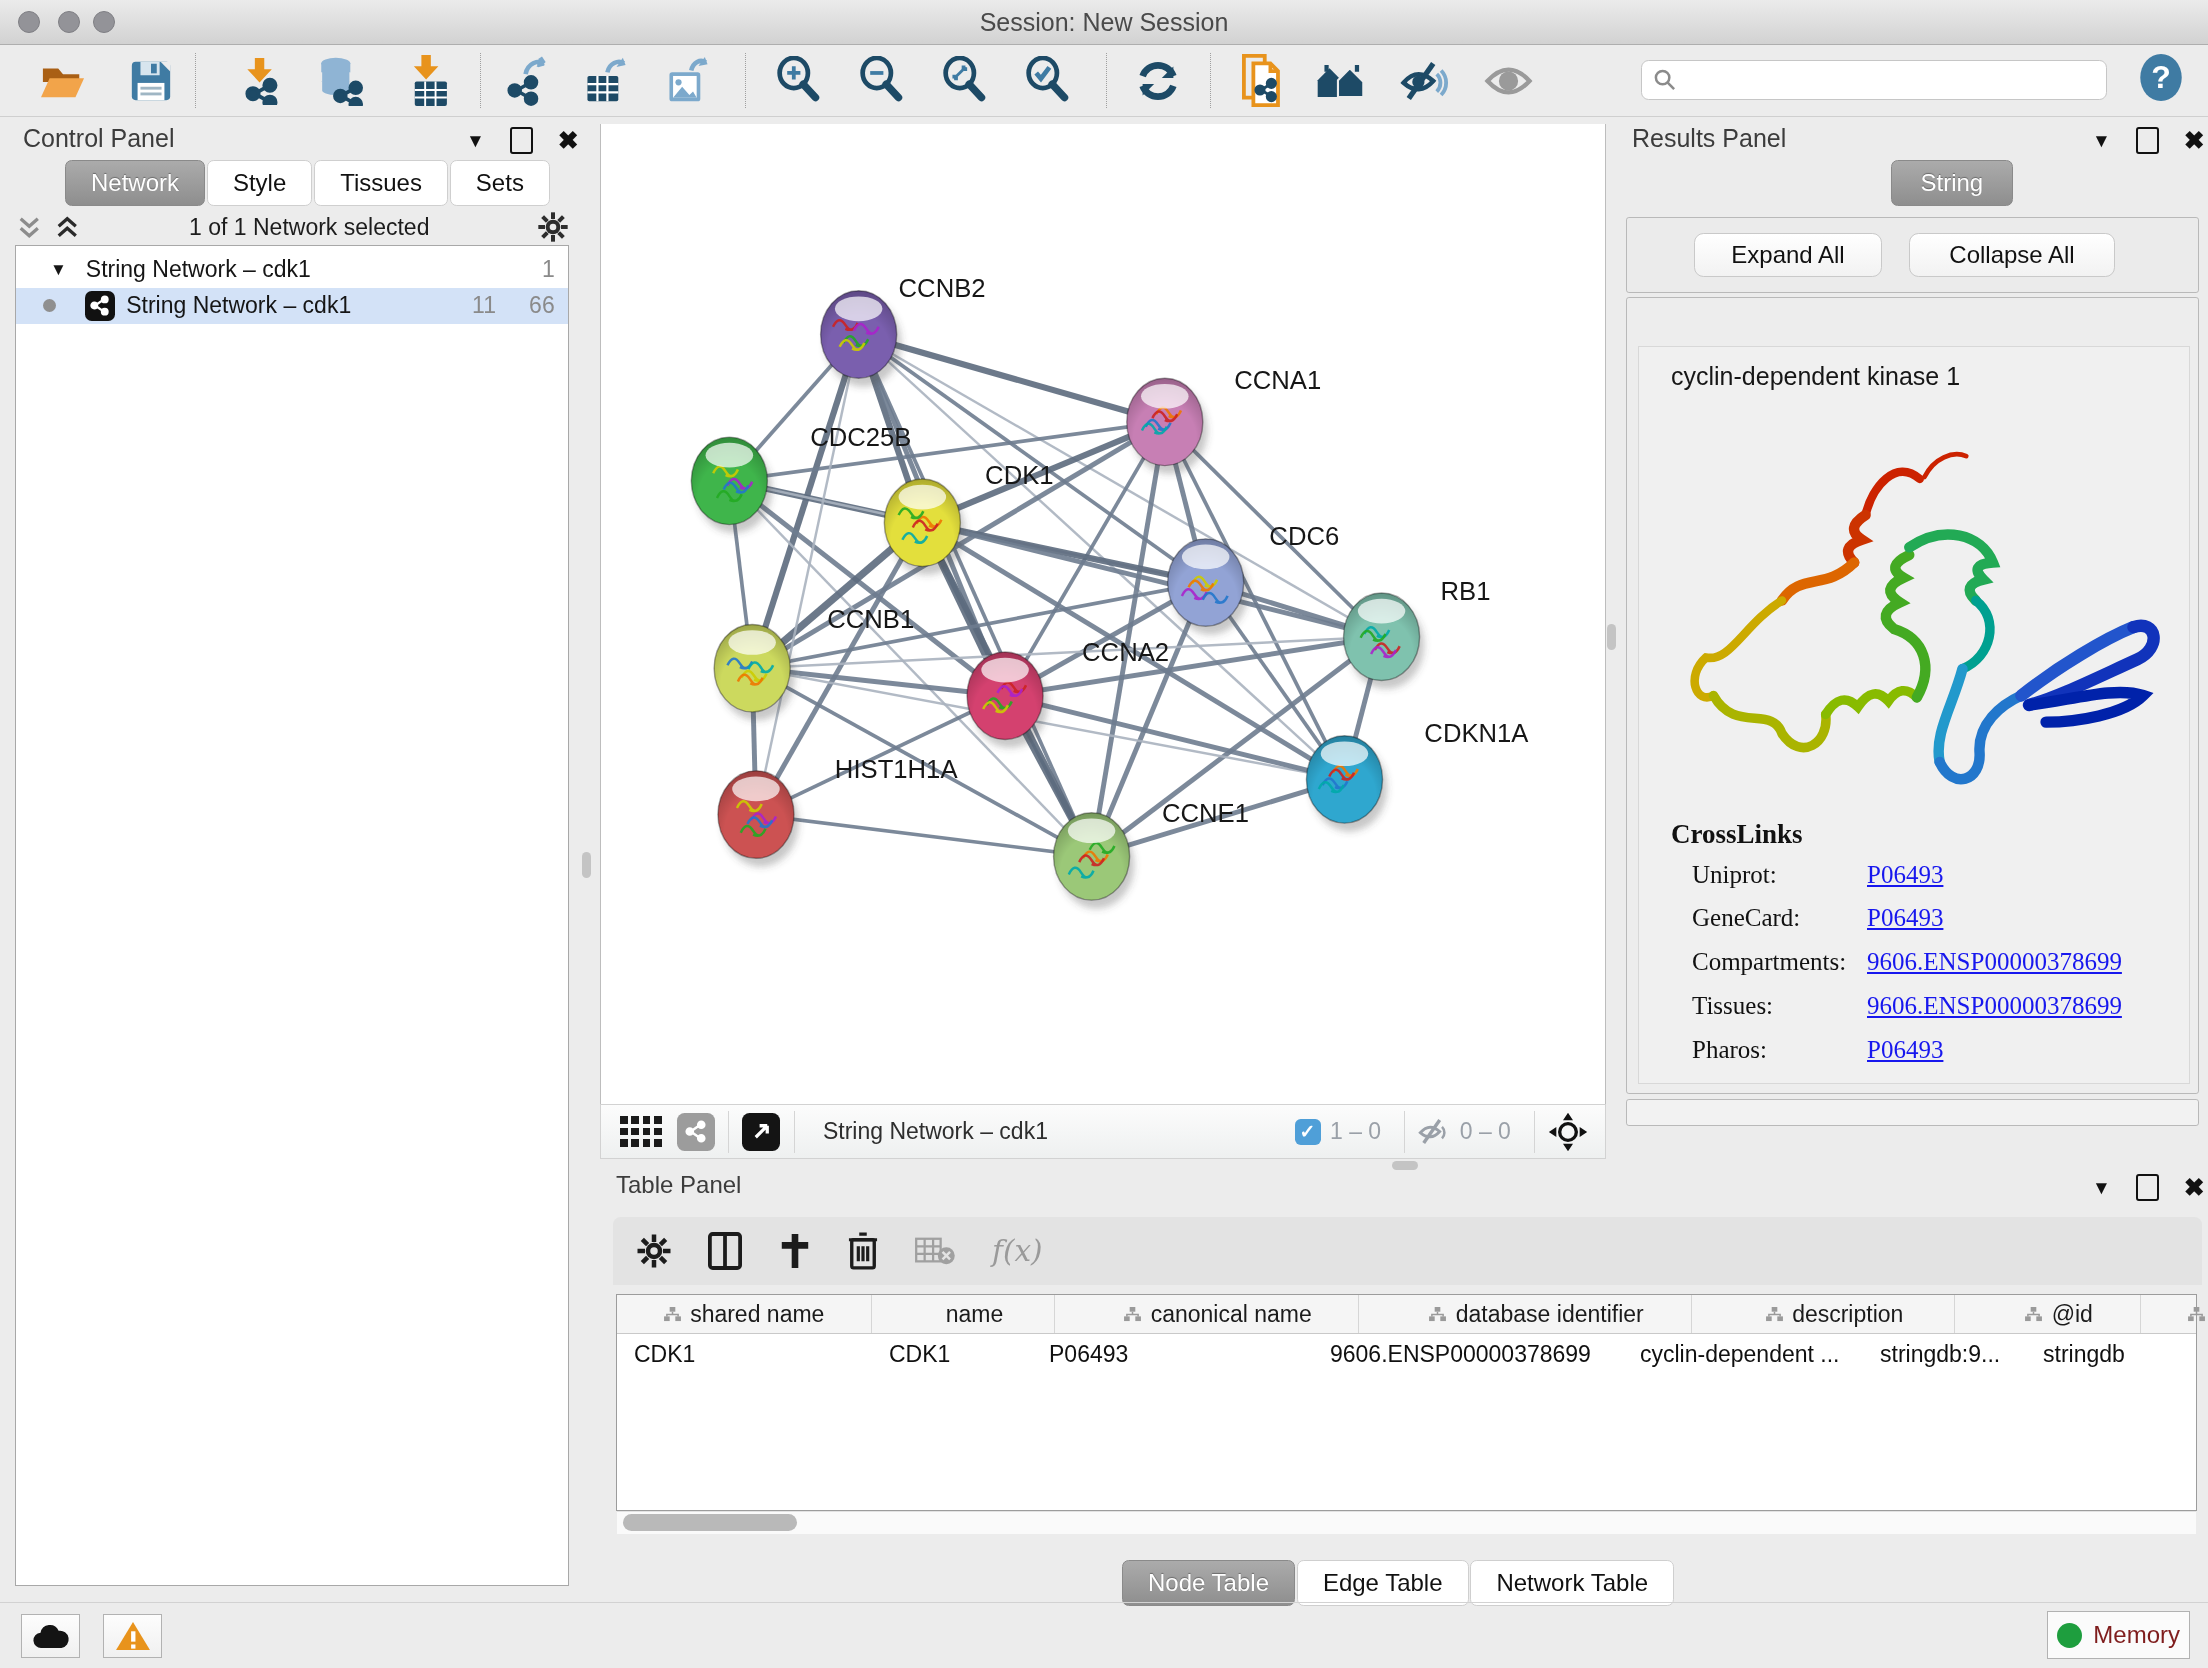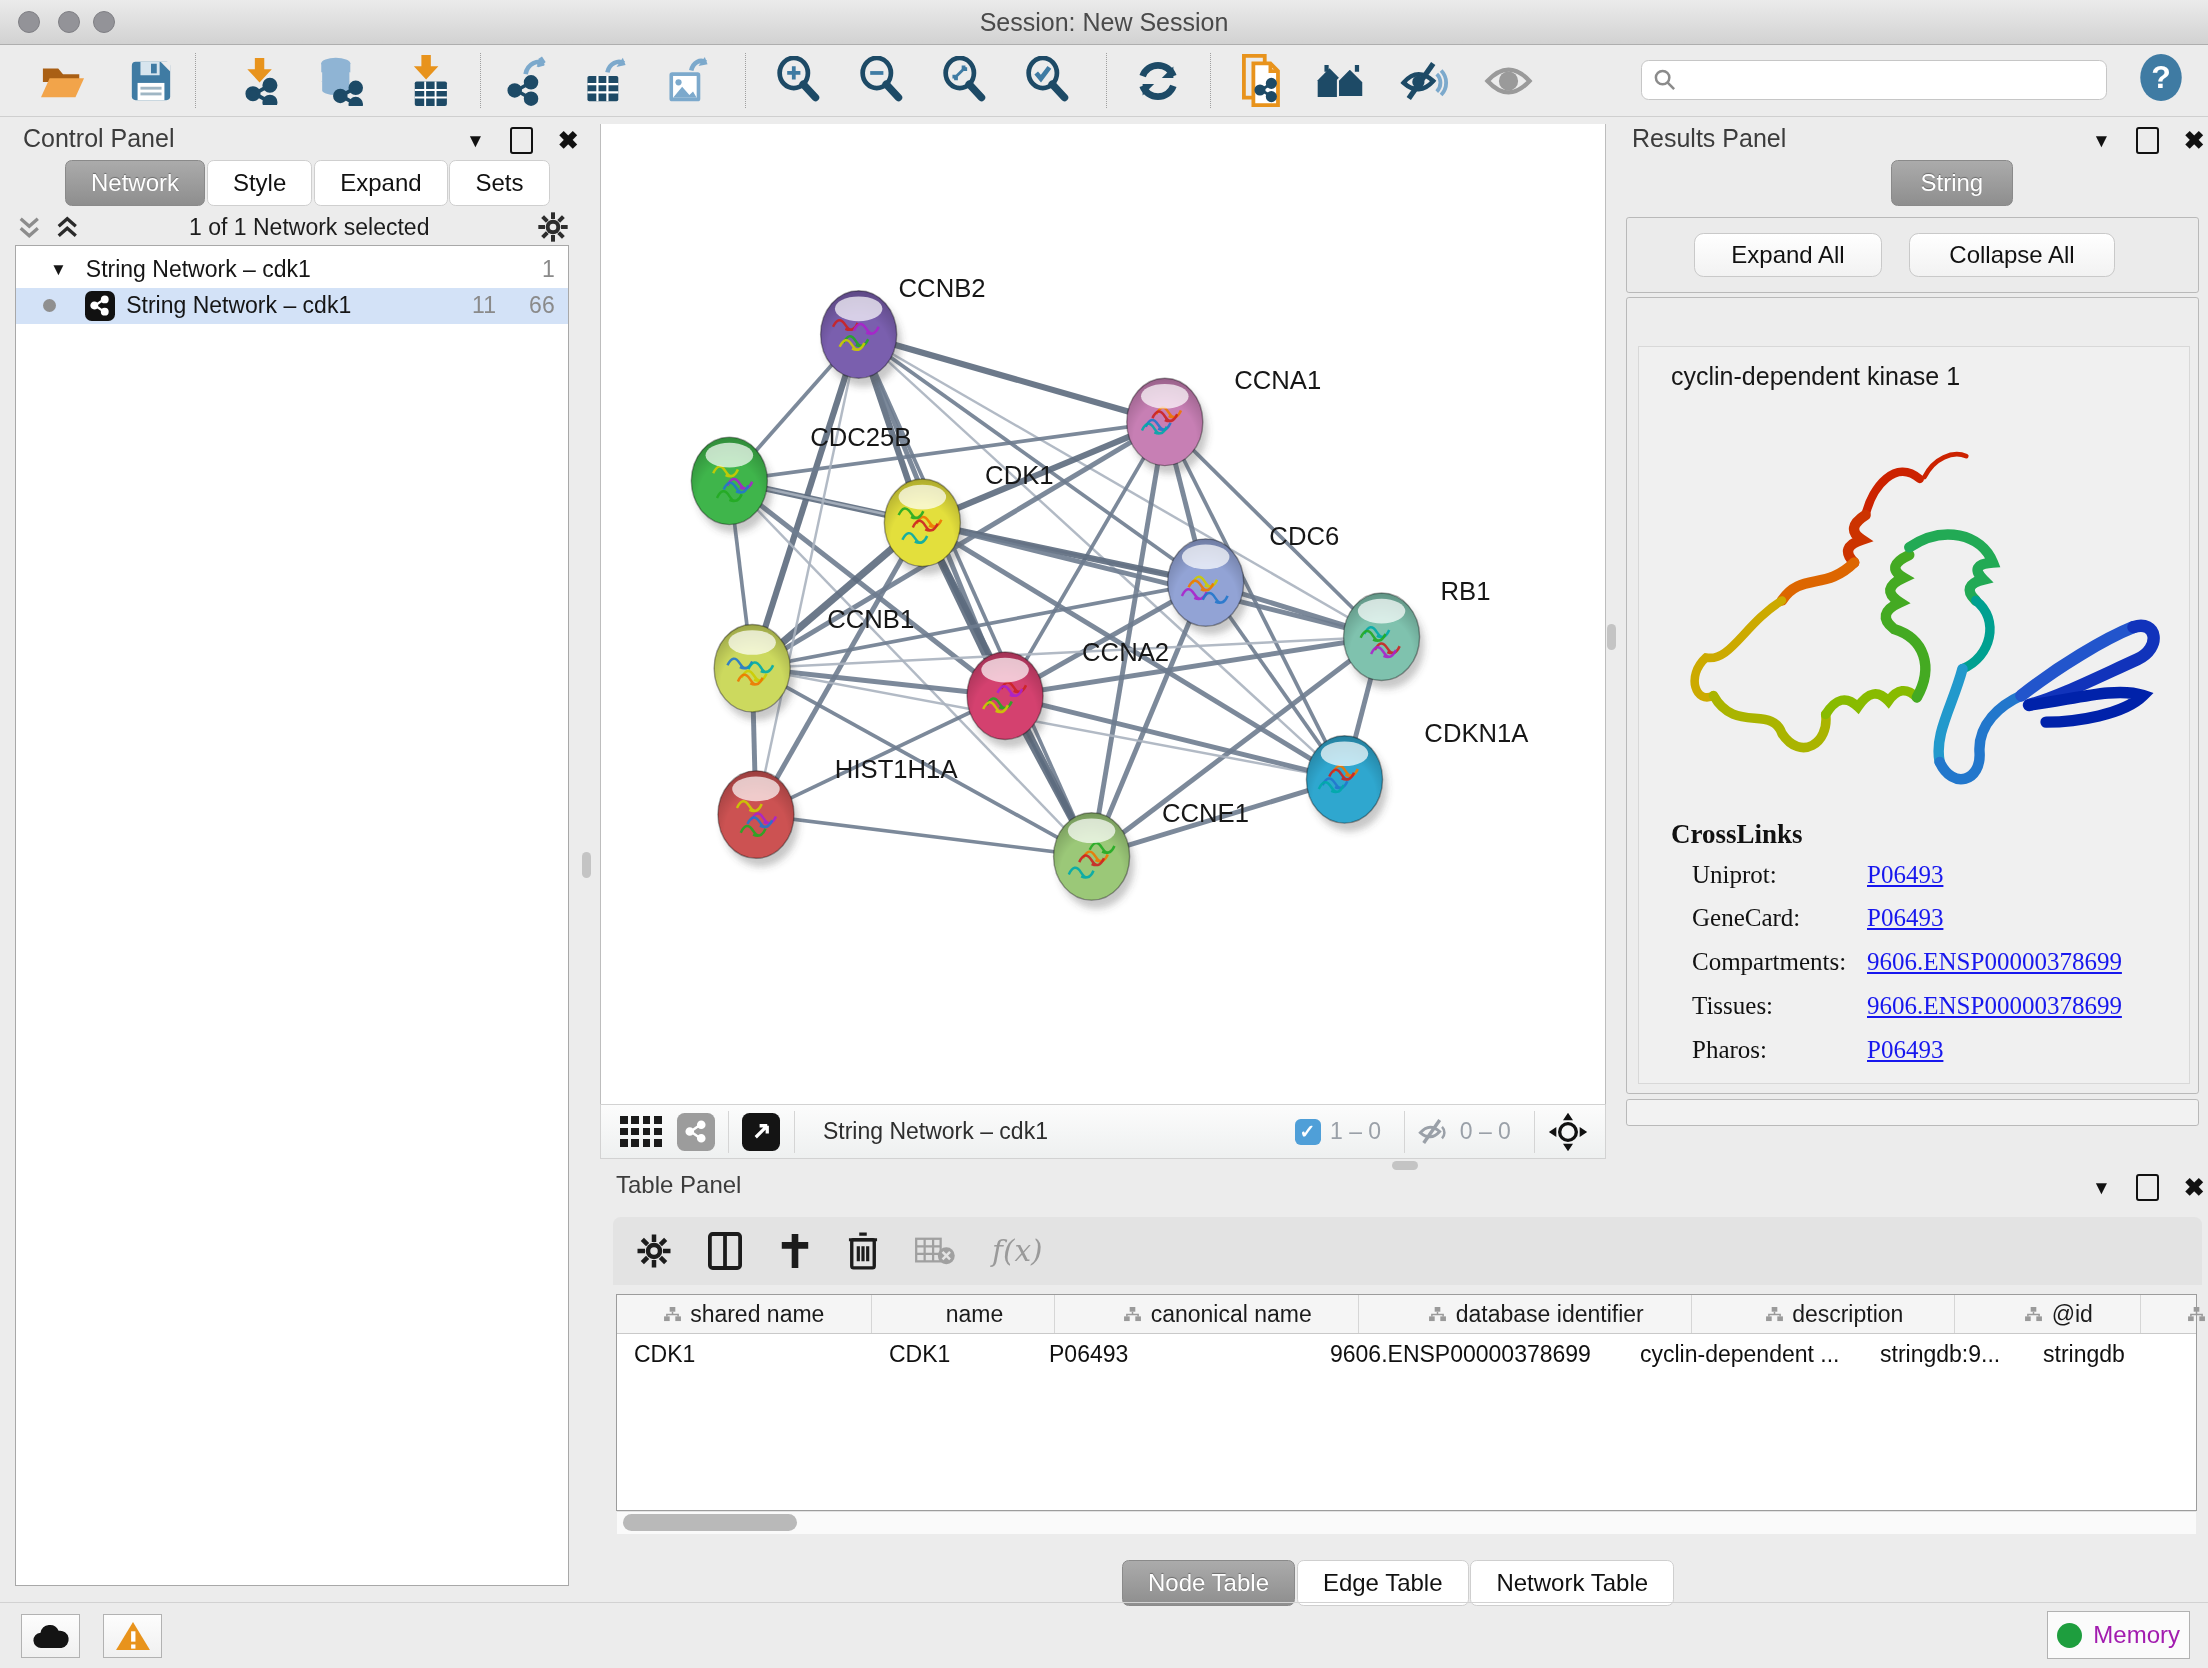--- a/index.html
+++ b/index.html
@@ -59,21 +59,21 @@
   #thead{display:flex;height:38px;background:#f5f5f5;border-bottom:1px solid #c9c9c9;gap:23px;}
   .th{display:flex;align-items:center;justify-content:center;gap:9.5px;font-size:23px;color:#1b1b1b;border-right:1px solid #d6d6d6;box-sizing:border-box;overflow:hidden;white-space:nowrap;flex:none;}
   #trow{display:flex;height:40px;}
   .td{font-size:23px;color:#101010;padding:6.7px 0 0 17px;box-sizing:border-box;overflow:hidden;white-space:nowrap;flex:none;}
   #hscroll{left:617px;top:1511px;width:1579px;height:22px;background:#fafafa;border-top:1px solid #e2e2e2;}
   #hthumb{left:623px;top:1514px;width:174px;height:17px;border-radius:8.6px;background:#b9b9b9;}
   
   #bottom-tabs{left:1122px;top:1560px;}
   #statusline{left:0;top:1602px;width:2208px;height:0;border-top:1px solid #d2d2d2;}
   .sbtn{position:absolute;top:1614px;width:59px;height:44px;background:linear-gradient(#fdfdfd,#f0f0f0);border:1.9px solid #b2b2b2;display:flex;align-items:center;justify-content:center;box-sizing:border-box;}
-  #memory-btn{position:absolute;left:2047px;top:1611px;width:143px;height:48px;background:#fbfbfb;border:1.9px solid #b2b2b2;display:flex;align-items:center;justify-content:center;gap:11.4px;font-size:24px;color:#a21caf;box-sizing:border-box;}
+  #memory-btn{position:absolute;left:2047px;top:1611px;width:143px;height:48px;background:#fbfbfb;border:1.9px solid #b2b2b2;display:flex;align-items:center;justify-content:center;gap:11.4px;font-size:24px;color:#7f1d1d;box-sizing:border-box;}
   #memory-dot{width:25px;height:25px;border-radius:50%;background:#1e9e3e;}
   svg{display:block;}
   text{font-family:"Liberation Sans",sans-serif;}
 </style>
 </head>
 <body>
 
 <div class="abs" id="titlebar">
   <div class="tl" style="left:18px"></div>
   <div class="tl" style="left:58px"></div>
@@ -262,21 +262,21 @@
 
 <div class="abs" id="cp-header">Control Panel</div>
 <div class="panel-icons" style="left:466px;top:126px">
   <span class="tri">▼</span>
   <span class="float-box"></span>
   <span class="close-x">✖</span>
 </div>
 <div class="tabrow" style="left:65px;top:160px" id="ctl-tabs">
     <div class="tab active">Network</div>
     <div class="tab">Style</div>
-    <div class="tab">Expand</div>
+    <div class="tab">Tissues</div>
     <div class="tab">Sets</div>
   </div>
 <div class="abs" id="cp-opts">
   <svg width="28.5" height="28.5" viewBox="0 0 30 30">
       <g stroke="#8c8c8c" stroke-width="3.4" fill="none">
         <path d="M6 6l9 8 9-8M6 16l9 8 9-8"></path>
       </g>
     </svg>
   <svg width="28.5" height="28.5" viewBox="0 0 30 30" style="margin-left:9.5px">
       <g stroke="#2a2a2a" stroke-width="3.4" fill="none">

